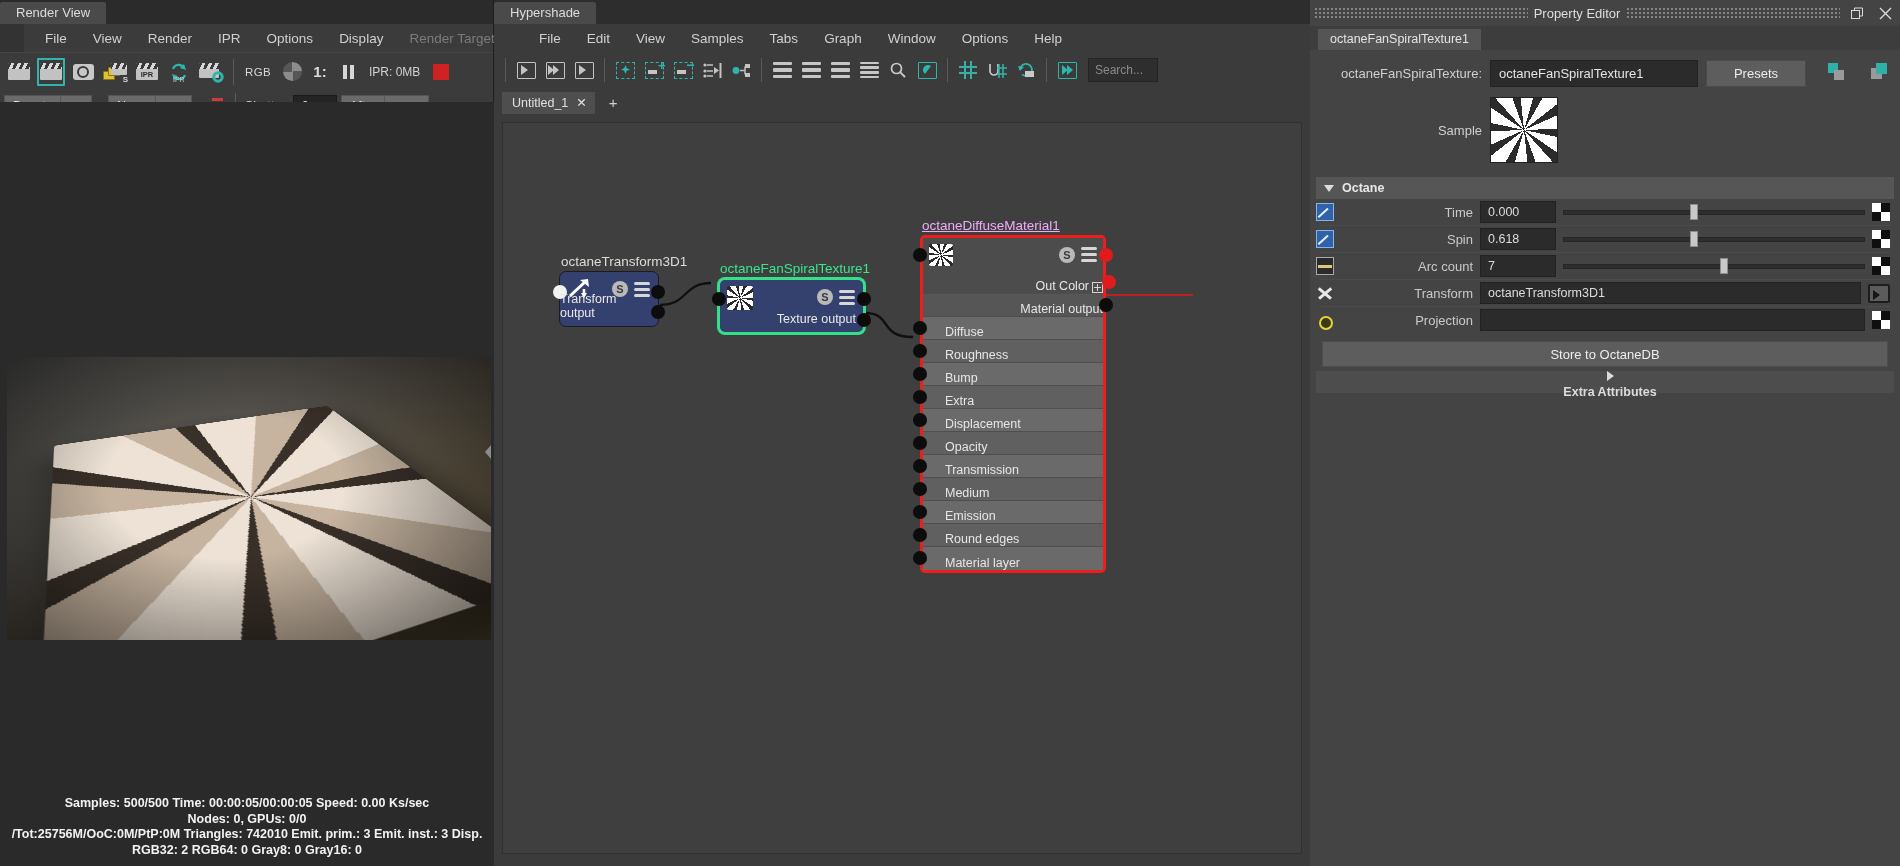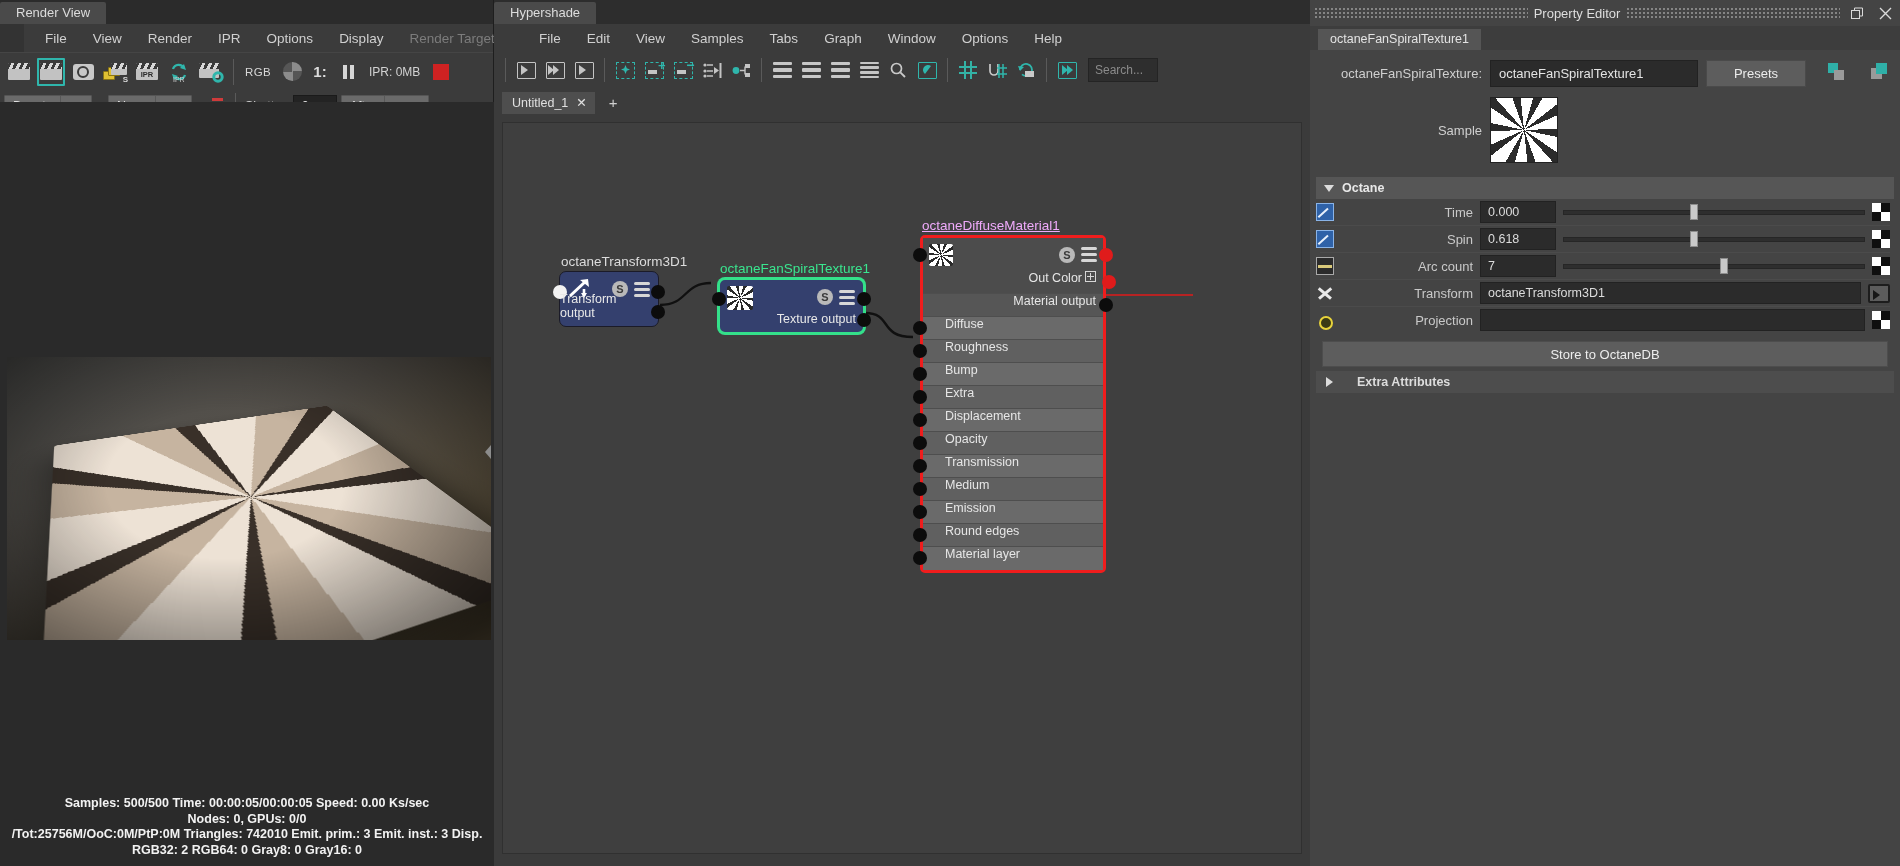--- a/index.html
+++ b/index.html
@@ -183,22 +183,22 @@
   .hamb { width: 16px; height: 15px; display: flex; flex-direction: column; justify-content: space-between; }
   .hamb i { height: 3px; background: #d7d7d7; border-radius: 2px; }
 
   
   #mat-node .mbody {
     background: #5a5a5a; border: 3px solid #f01d1d; border-radius: 5px;
     width: 186px; position: relative;
   }
   #mat-node .mhead { height: 33px; background: #4c4c4c; display: flex; align-items: center; padding: 0 6px; }
   #mat-node .mrow {
-    height: 23px; display: flex; align-items: flex-start; justify-content: flex-end;
-    padding-right: 7px; font-size: 12.5px; color: #e6e6e6; background: #6a6a6a;
+    height: 23px; display: flex; align-items: flex-end; justify-content: flex-end;
+    font-size: 12.5px; color: #e6e6e6; background: #6a6a6a;
     border-bottom: 1px solid #4e4e4e;
   }
   #mat-node .mrow.inp { justify-content: flex-start; padding-left: 22px; }
   #mat-node .mrow.alt { background: #606060; }
 
   
   #prop-editor {
     position: absolute; left: 1310px; top: 0; width: 590px; height: 866px; background: #444;
   }
   #pe-title {
@@ -274,21 +274,21 @@
   .mapbtn:after {
     content:""; position:absolute; left:3px; top:4px; border-left:7px solid #161616;
     border-top:5px solid transparent; border-bottom:5px solid transparent;
   }
   .big-btn {
     margin: 8px 12px 0 12px; height: 26px; background: #5d5d5d; border: 1px solid #4d4d4d;
     display: flex; align-items: center; justify-content: center; font-size: 13px; color: #ededed;
   }
   #pe-extra {
     margin: 4px 6px 8px 6px; height: 22px; background: #4d4d4d; display: flex; align-items: center;
-    gap: 24px; padding-left: 10px; font-size: 12.5px; font-weight: bold; color: #dcdcdc;
+    gap: 4px; padding-left: 10px; font-size: 12.5px; font-weight: bold; color: #dcdcdc; flex-direction: column;
   }
   .hairline { height:1px; background:#4b4b4b; margin:0 10px; }
 </style>
 </head>
 <body>
 
 <div class="app">
 
   <div id="render-view">
 

